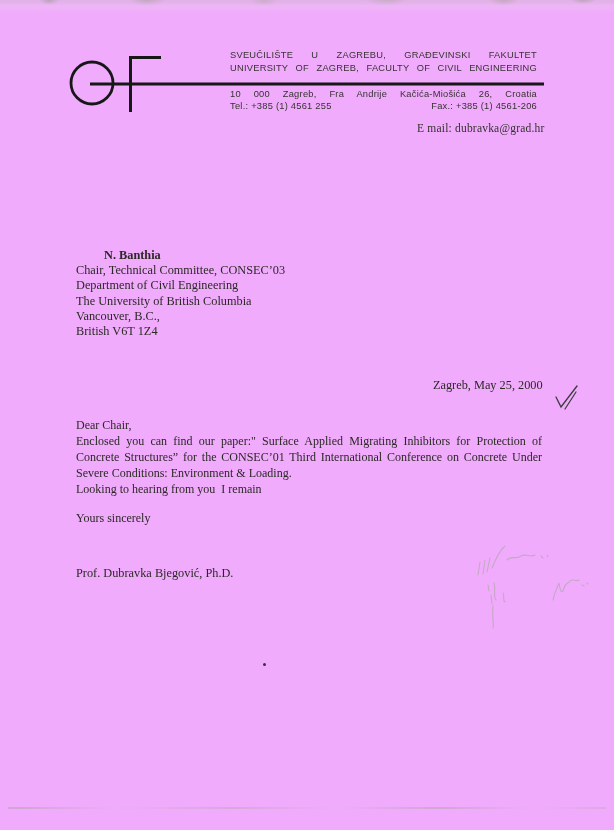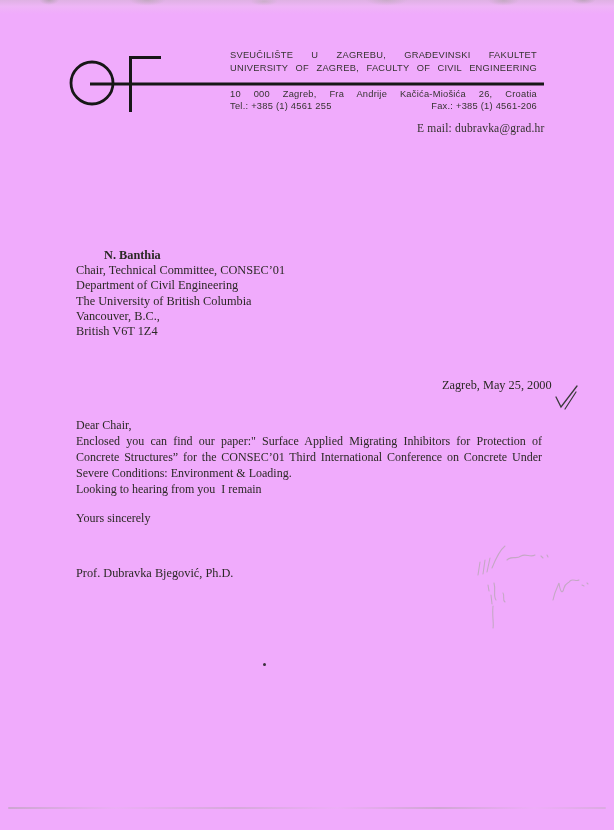--- a/index.html
+++ b/index.html
@@ -51,21 +51,21 @@
     position:absolute;left:417px;top:122px;
     font-family:"Liberation Serif", serif;
     font-size:11.5px;letter-spacing:.2px;color:#34322e;
   }
   .recipient{
     position:absolute;left:76px;top:248px;
     font-size:12.3px;line-height:15.2px;
   }
   .recipient .bold{font-weight:bold;margin-left:28px;}
   .dateline{
-    position:absolute;left:442px;top:378px;
+    position:absolute;left:433px;top:378px;
     font-size:12.3px;
   }
   .check-svg{position:absolute;left:548px;top:380px;}
   .body-block{
     position:absolute;left:76px;top:417px;width:466px;
     font-size:12px;line-height:16.1px;
   }
   .just{text-align:justify;text-align-last:justify;}
   .pre{white-space:pre;}
   .valediction{margin-top:13px;}
@@ -102,21 +102,21 @@
         <span>Tel.: +385 (1) 4561 255</span>
         <span>Fax.: +385 (1) 4561-206</span>
       </div>
     </div>
   </div>
 
   <div class="lh-email">E mail: dubravka@grad.hr</div>
 
   <div class="recipient">
     <div class="bold">N. Banthia</div>
-    <div>Chair, Technical Committee, CONSEC’01</div>
+    <div>Chair, Technical Committee, CONSEC’03</div>
     <div>Department of Civil Engineering</div>
     <div>The University of British Columbia</div>
     <div>Vancouver, B.C.,</div>
     <div>British V6T 1Z4</div>
   </div>
 
   <div class="dateline">Zagreb, May 25, 2000</div>
 
   <svg class="check-svg" width="36" height="36" viewBox="0 0 36 36">
     <path d="M8 17 L13 27 L29 6" fill="none" stroke="#3a3a3a" stroke-width="1.3" stroke-linecap="round"></path>

